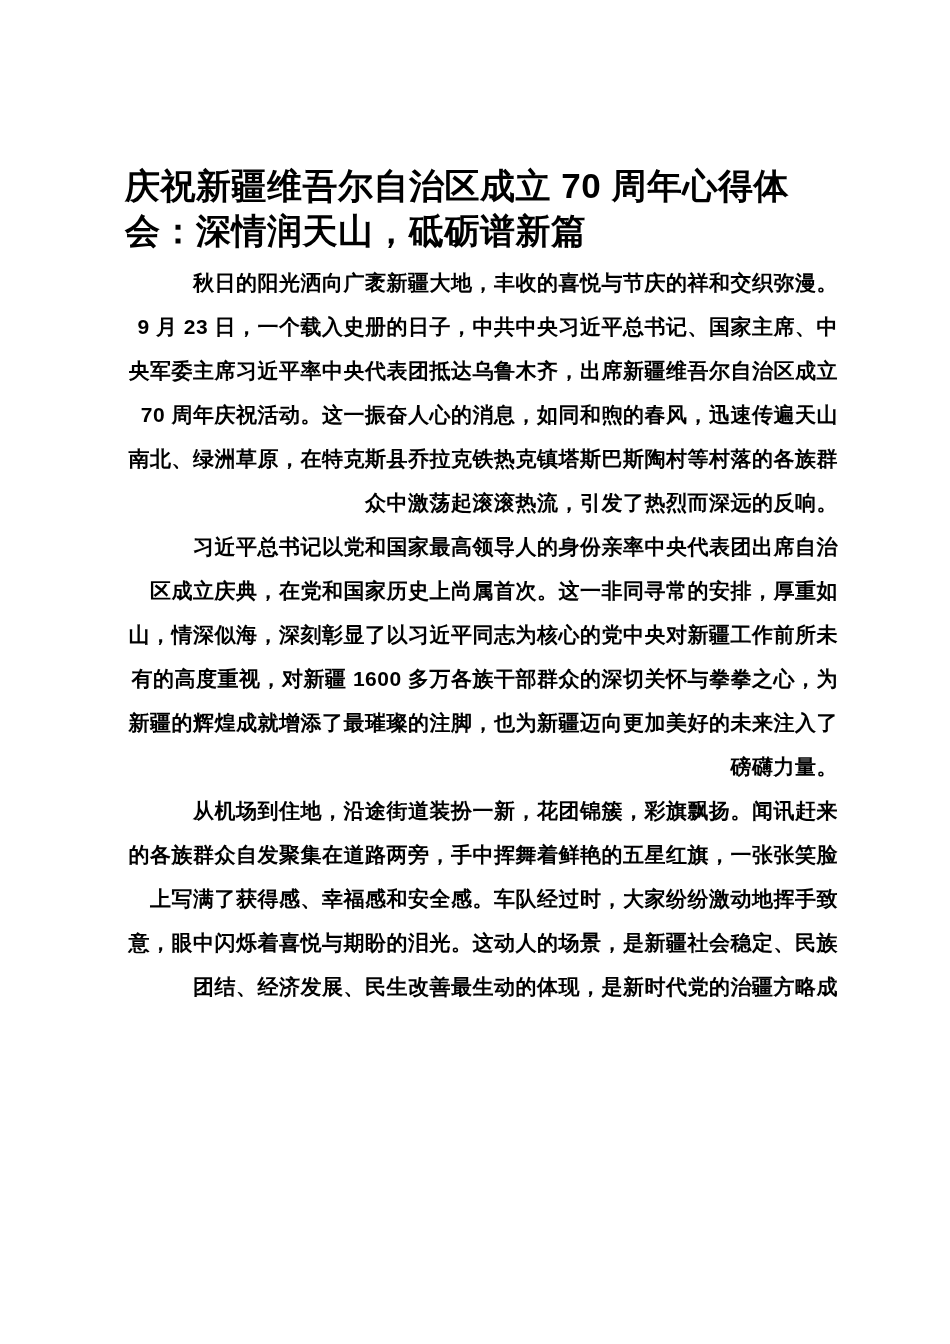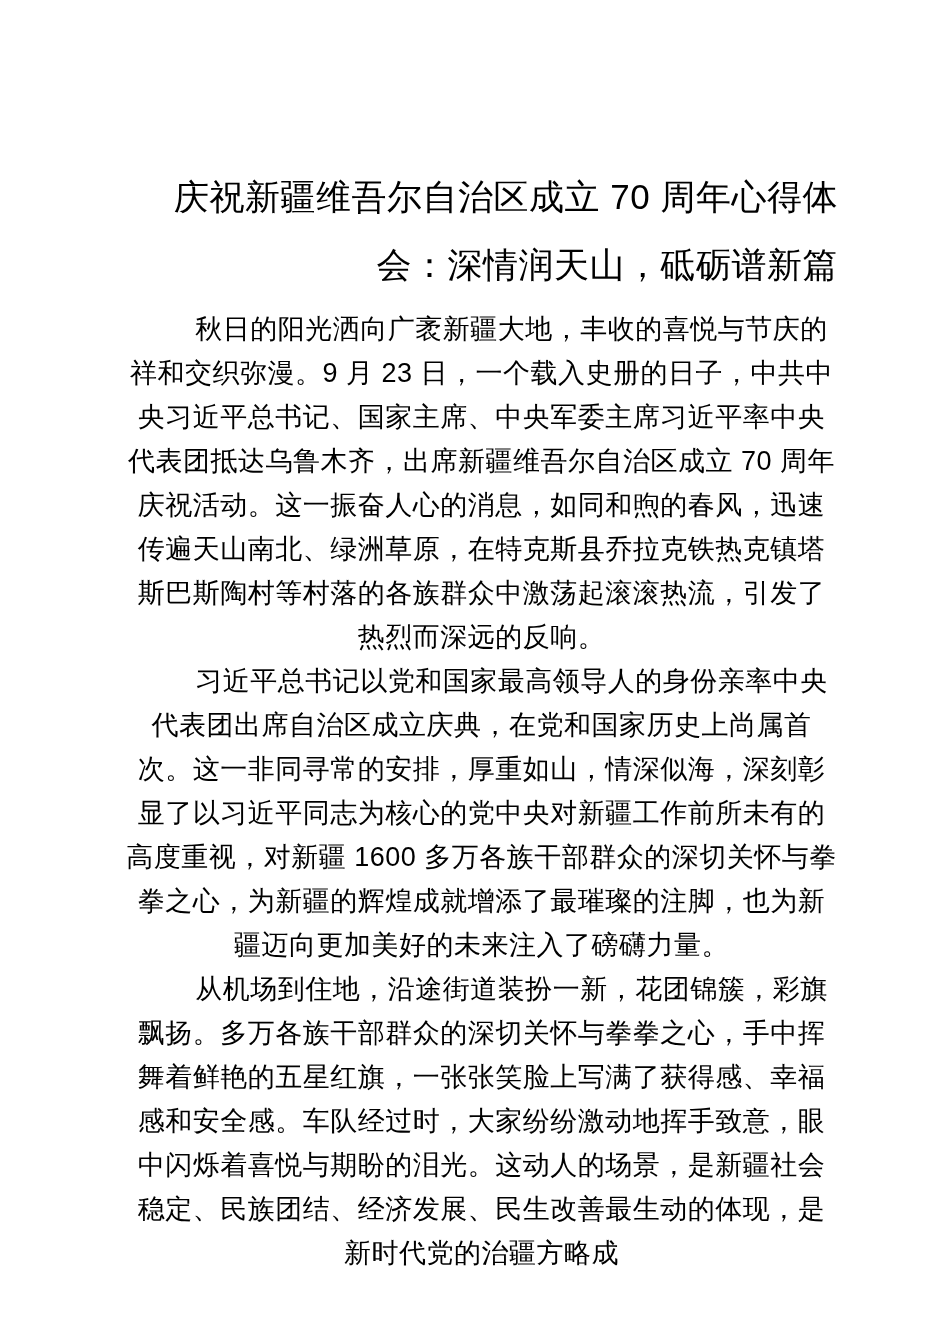--- a/index.html
+++ b/index.html
@@ -14,43 +14,43 @@
     margin: 0 auto;
     background: #ffffff;
     box-sizing: border-box;
     padding: 163px 112px 0 125px;
     overflow: hidden;
     font-family: "Liberation Sans", "DejaVu Sans", sans-serif;
     color: #000000;
   }
   .doc-title {
     font-size: 35px;
-    font-weight: 400;
-    line-height: 68px;
-    text-align: right;
+    font-weight: 700;
+    line-height: 45px;
+    text-align: left;
     letter-spacing: 0.5px;
     margin: 0 0 8px 0;
   }
   .doc-body {
     display: block;
   }
   .para {
-    font-size: 27px;
-    font-weight: 400;
+    font-size: 21px;
+    font-weight: 700;
     line-height: 44px;
     letter-spacing: 0.5px;
-    text-align: center;
+    text-align: right;
     text-indent: 60px;
     margin: 0;
     word-break: break-all;
   }
 </style>
 </head>
 <body>
 
 <div class="page">
   <h1 class="doc-title">庆祝新疆维吾尔自治区成立 70 周年心得体会：深情润天山，砥砺谱新篇</h1>
   <div class="doc-body">
       <p class="para">秋日的阳光洒向广袤新疆大地，丰收的喜悦与节庆的祥和交织弥漫。9 月 23 日，一个载入史册的日子，中共中央习近平总书记、国家主席、中央军委主席习近平率中央代表团抵达乌鲁木齐，出席新疆维吾尔自治区成立 70 周年庆祝活动。这一振奋人心的消息，如同和煦的春风，迅速传遍天山南北、绿洲草原，在特克斯县乔拉克铁热克镇塔斯巴斯陶村等村落的各族群众中激荡起滚滚热流，引发了热烈而深远的反响。</p>
       <p class="para">习近平总书记以党和国家最高领导人的身份亲率中央代表团出席自治区成立庆典，在党和国家历史上尚属首次。这一非同寻常的安排，厚重如山，情深似海，深刻彰显了以习近平同志为核心的党中央对新疆工作前所未有的高度重视，对新疆 1600 多万各族干部群众的深切关怀与拳拳之心，为新疆的辉煌成就增添了最璀璨的注脚，也为新疆迈向更加美好的未来注入了磅礴力量。</p>
-      <p class="para">从机场到住地，沿途街道装扮一新，花团锦簇，彩旗飘扬。多万各族干部群众的深切关怀与拳拳之心，手中挥舞着鲜艳的五星红旗，一张张笑脸上写满了获得感、幸福感和安全感。车队经过时，大家纷纷激动地挥手致意，眼中闪烁着喜悦与期盼的泪光。这动人的场景，是新疆社会稳定、民族团结、经济发展、民生改善最生动的体现，是新时代党的治疆方略成</p>
+      <p class="para">从机场到住地，沿途街道装扮一新，花团锦簇，彩旗飘扬。闻讯赶来的各族群众自发聚集在道路两旁，手中挥舞着鲜艳的五星红旗，一张张笑脸上写满了获得感、幸福感和安全感。车队经过时，大家纷纷激动地挥手致意，眼中闪烁着喜悦与期盼的泪光。这动人的场景，是新疆社会稳定、民族团结、经济发展、民生改善最生动的体现，是新时代党的治疆方略成</p>
     </div>
 </div>
 
 </body></html>

